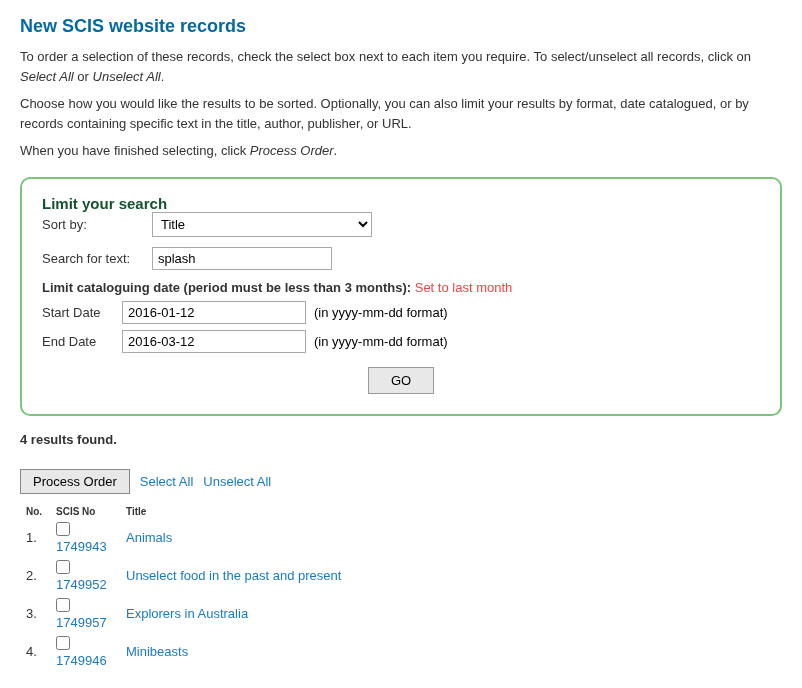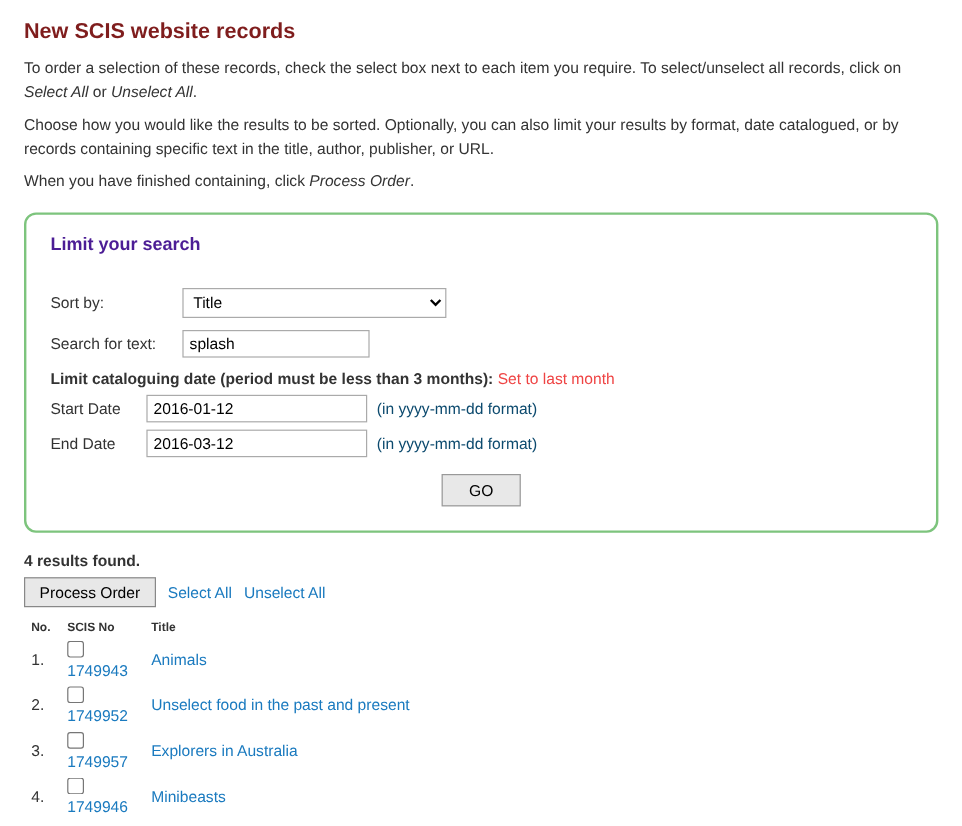--- a/index.html
+++ b/index.html
@@ -6,63 +6,63 @@
     body {
       font-family: Arial, sans-serif;
       font-size: 13px;
       color: #333;
       background: #fff;
       padding: 16px 20px;
       width: 802px;
     }
     h1 {
       font-size: 18px;
-      color: #7f1d1d;
+      color: #0369a1;
       font-weight: bold;
       margin-bottom: 10px;
     }
     .intro-text {
       margin-bottom: 8px;
       line-height: 1.5;
     }
     .intro-text em {
       font-style: italic;
     }
     .search-box {
       border: 2px solid #7dc47d;
       border-radius: 10px;
       padding: 16px 20px 20px 20px;
       margin: 16px 0;
       background: #fff;
     }
     .search-box h2 {
       font-size: 15px;
-      color: #4c1d95;
-      font-weight: bold;
-      margin-bottom: 28px;
+      color: #14532d;
+      font-weight: bold;
+      margin-bottom: 0;
     }
     .form-row {
       display: flex;
       align-items: center;
       margin-bottom: 10px;
     }
     .form-label {
       width: 110px;
       font-size: 13px;
       color: #333;
     }
     .form-row select {
       width: 220px;
       padding: 3px 4px;
       font-size: 13px;
       border: 1px solid #aaa;
       background: #fff;
     }
     .form-row input[type="text"] {
-      width: 156px;
+      width: 180px;
       padding: 3px 5px;
       font-size: 13px;
       border: 1px solid #aaa;
     }
     .date-section {
       margin-bottom: 12px;
     }
     .date-section .date-label-line {
       font-size: 13px;
       font-weight: bold;
@@ -84,41 +84,41 @@
     }
     .date-row input[type="text"] {
       width: 184px;
       padding: 3px 5px;
       font-size: 13px;
       border: 1px solid #aaa;
     }
     .date-hint {
       margin-left: 8px;
       font-size: 13px;
-      color: #0c4a6e;
+      color: #000000;
     }
     .button-row {
       display: flex;
       align-items: center;
       justify-content: center;
       gap: 10px;
       margin-top: 14px;
     }
     .btn {
       padding: 5px 22px;
       font-size: 13px;
       border: 1px solid #999;
       background: #e8e8e8;
       cursor: pointer;
       color: #000000;
     }
     .results-count {
       font-size: 13px;
       font-weight: bold;
-      margin-bottom: 6px;
+      margin-bottom: 22px;
     }
     .process-row {
       display: flex;
       align-items: center;
       gap: 10px;
       margin-bottom: 10px;
     }
     .process-order-btn {
       padding: 4px 12px;
       font-size: 13px;
@@ -166,21 +166,21 @@
 </head>
 <body>
 
 <h1>New SCIS website records</h1>
 
 <p class="intro-text">
   <span>To order a selection of these records, check the select box next to each item you require. To select/unselect all records, click on </span><em>Select All</em><span> or </span><em>Unselect All</em><span>.</span>
 </p>
 <p class="intro-text">Choose how you would like the results to be sorted. Optionally, you can also limit your results by format, date catalogued, or by records containing specific text in the title, author, publisher, or URL.</p>
 <p class="intro-text">
-  <span>When you have finished containing, click </span><em>Process Order</em><span>.</span>
+  <span>When you have finished selecting, click </span><em>Process Order</em><span>.</span>
 </p>
 
 <div class="search-box">
   <h2>Limit your search</h2>
 
   <div class="form-row">
     <label class="form-label">Sort by:</label>
     <select>
       <option>Title</option>
       <option>Author</option>

